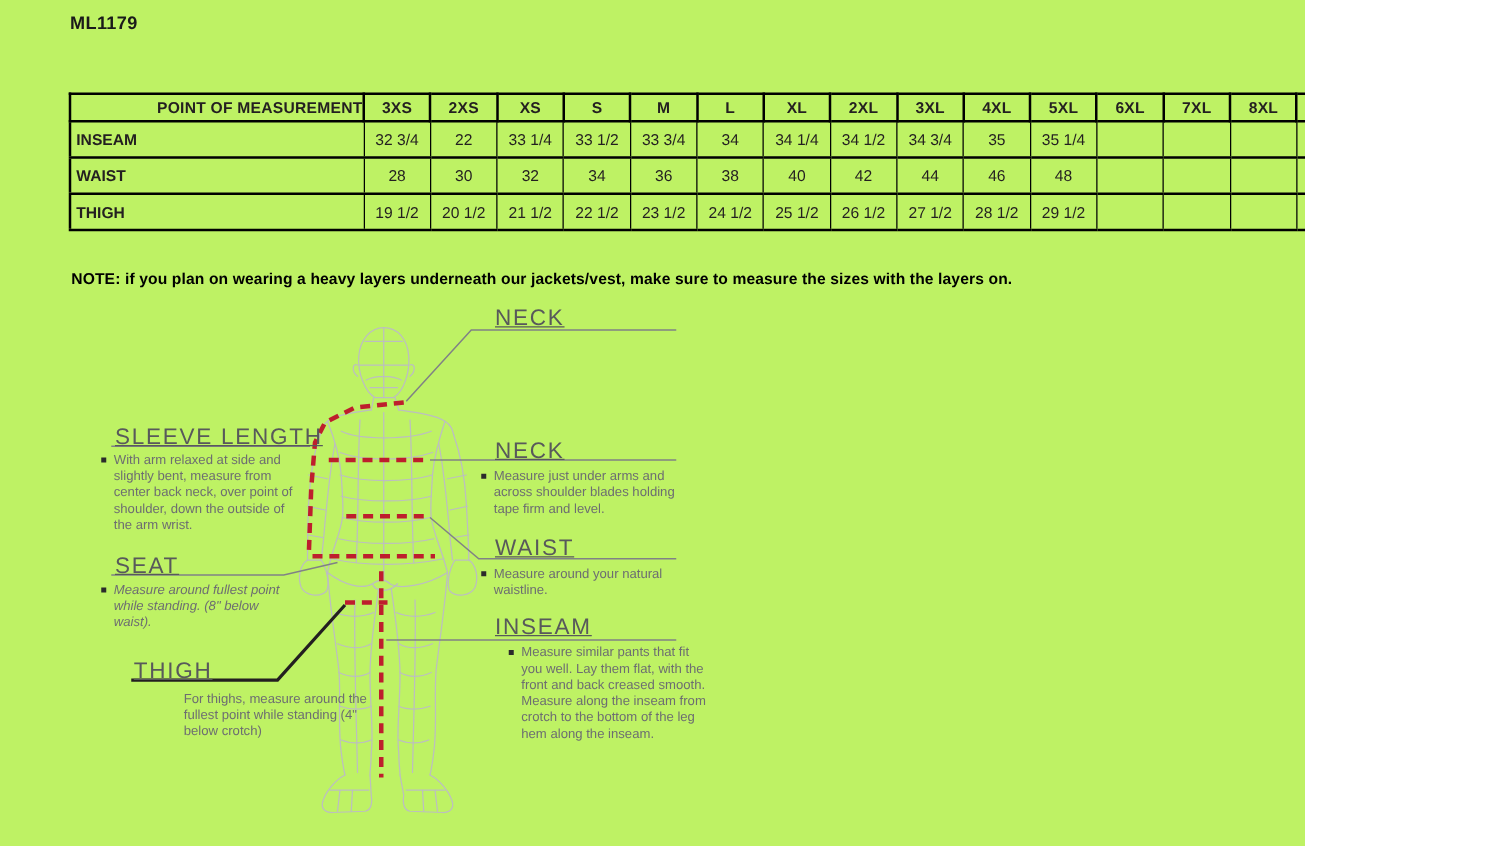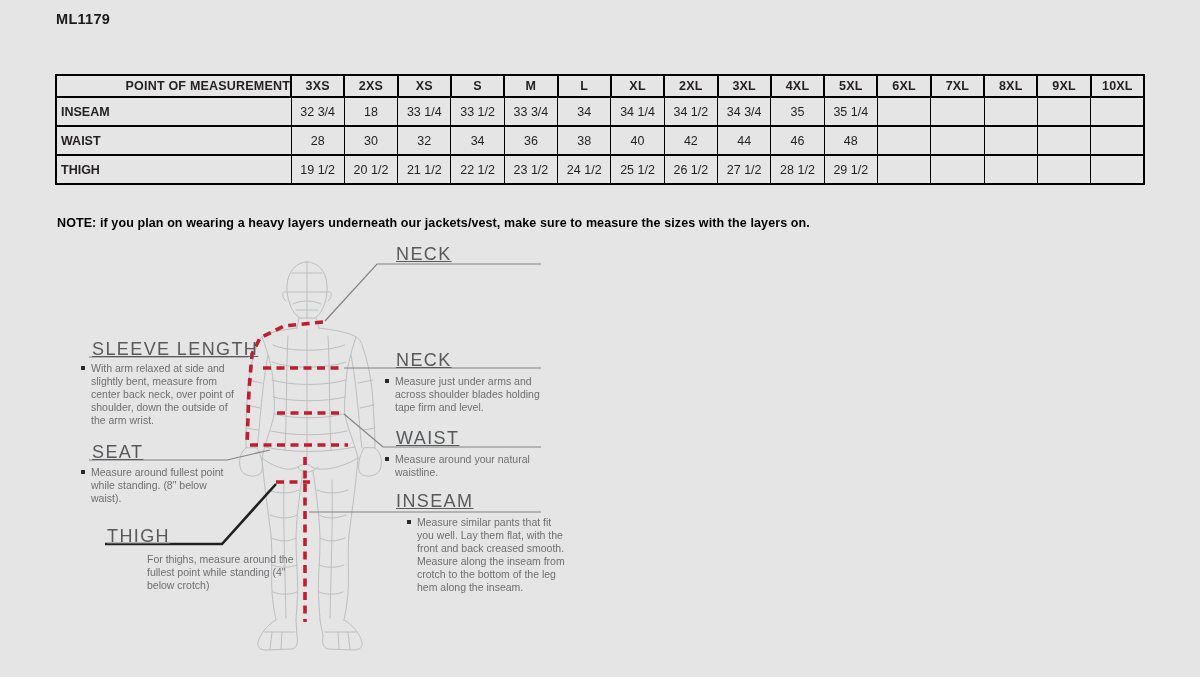--- a/index.html
+++ b/index.html
@@ -1,18 +1,18 @@
 <!DOCTYPE html>
 <html><head>
 <meta charset="utf-8">
 <style>
   * { margin:0; padding:0; box-sizing:border-box; }
   html,body { background:#ffffff; }
   body { font-family:"Liberation Sans","DejaVu Sans",sans-serif; }
-  .page { position:relative; width:1200px; height:677px; background:#e5e5e5; overflow:hidden; }
+  .page { position:relative; width:1044px; height:677px; background:#bef264; overflow:hidden; }
 
   .doc-title { position:absolute; left:56px; top:11px; font-size:14.5px; font-weight:bold; color:#1a1a1a; letter-spacing:.3px; }
 
   
   table.size-table { position:absolute; left:55px; top:74px; width:1090px; border-collapse:collapse; table-layout:fixed; color:#231f20; border:2px solid #000; }
   .size-table th, .size-table td { border:1px solid #000; font-size:12.5px; text-align:center; vertical-align:middle; overflow:hidden; white-space:nowrap; }
   .size-table thead th { border-width:2px; height:22px; font-weight:bold; letter-spacing:.2px; }
   .size-table thead th.pom { text-align:right; padding-left:4px; }
   .size-table tbody th, .size-table tbody td { height:29px; border-top-width:2px; border-bottom-width:2px; }
   .size-table tbody th.rowlabel { text-align:left; padding-left:4px; font-weight:bold; }
@@ -74,21 +74,21 @@
           <th class="">7XL</th>
           <th class="">8XL</th>
           <th class="">9XL</th>
           <th class="">10XL</th>
         </tr>
       </thead>
       <tbody>
         <tr>
           <th class="rowlabel">INSEAM</th>
           <td>32 3/4</td>
-          <td>18</td>
+          <td>22</td>
           <td>33 1/4</td>
           <td>33 1/2</td>
           <td>33 3/4</td>
           <td>34</td>
           <td>34 1/4</td>
           <td>34 1/2</td>
           <td>34 3/4</td>
           <td>35</td>
           <td>35 1/4</td>
           <td></td>
@@ -233,21 +233,21 @@
       <div class="hd">WAIST</div>
     </div>
     <div class="desc" style="left:385px; top:213px; width:160px;">
       <span class="bullet"></span>
       <span>Measure around your natural waistline.</span>
     </div>
 
     <div class="dlabel" style="left:92px; top:202px;">
       <div class="hd">SEAT</div>
     </div>
-    <div class="desc" style="left:81px; top:226px; width:150px;">
+    <div class="desc" style="left:81px; top:226px; width:150px;font-style:italic;">
       <span class="bullet"></span>
       <span>Measure around fullest point while standing. (8" below waist).</span>
     </div>
 
     <div class="dlabel" style="left:107px; top:286px;">
       <div class="hd">THIGH</div>
     </div>
     <div class="desc nobullet" style="left:103px; top:313px; width:150px;">
       <span>For thighs, measure around the fullest point while standing (4" below crotch)</span>
     </div>

